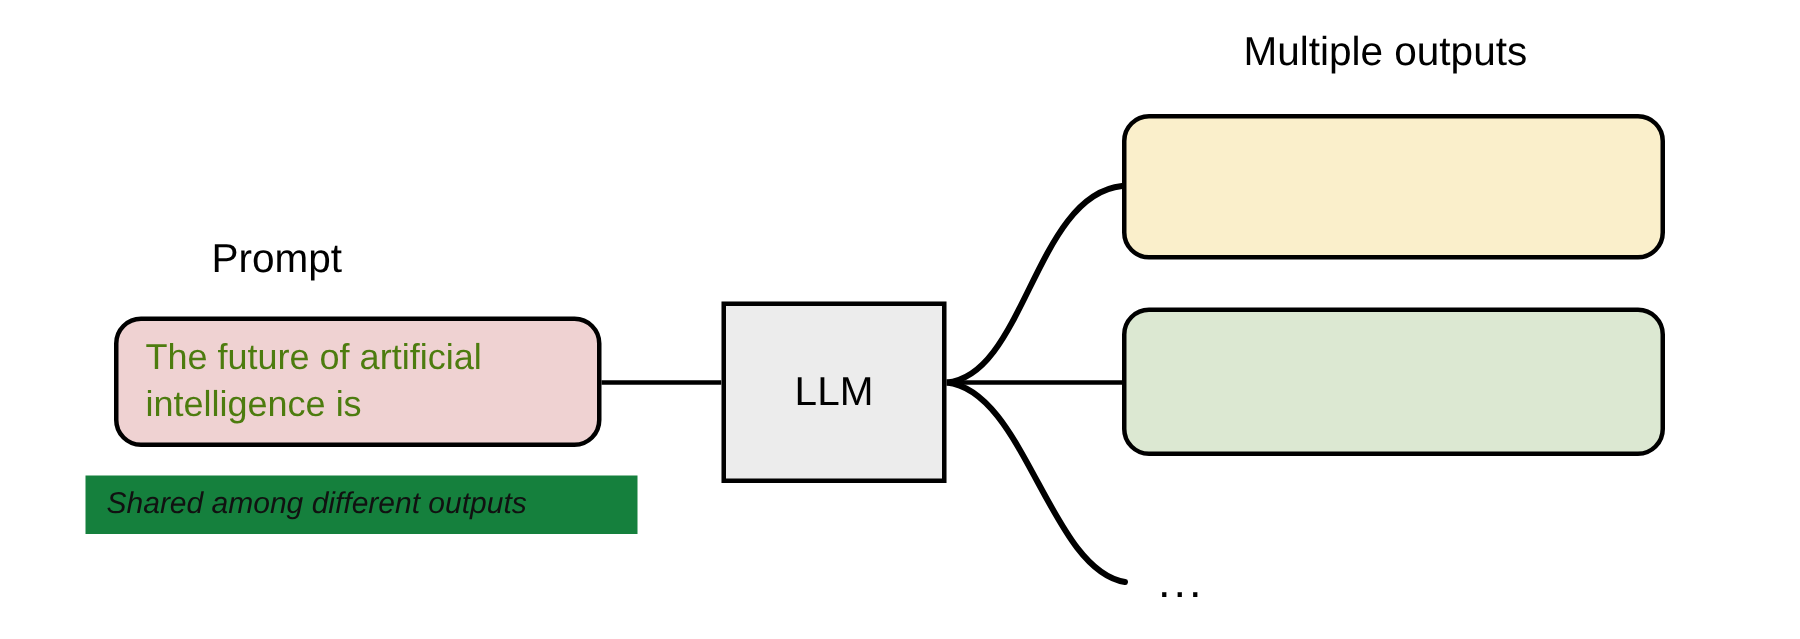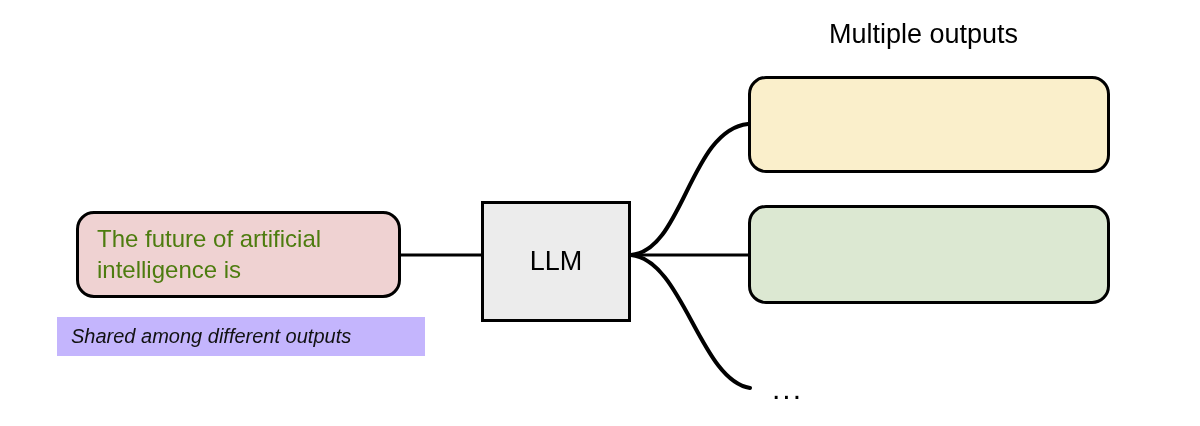--- a/index.html
+++ b/index.html
@@ -81,21 +81,21 @@
     top: 205px;
     height: 99px;
     background: #dce8d2;
   }
   .caption-band {
     position: absolute;
     left: 57px;
     top: 317px;
     width: 368px;
     height: 39px;
-    background: #c4b5fd;
+    background: #15803d;
     display: flex;
     align-items: center;
     padding-left: 14px;
     box-sizing: border-box;
   }
   .caption-text {
     font-size: 20px;
     font-style: italic;
     color: #111;
     white-space: nowrap;
@@ -128,20 +128,21 @@
 
     <path d="M 401 255 L 481 255" fill="none" stroke="#000000" stroke-width="3"></path>
 
     <path d="M 631 255 C 683 251, 690 130, 748 124" fill="none" stroke="#000000" stroke-width="4" stroke-linecap="round"></path>
 
     <path d="M 631 255 L 748 255" fill="none" stroke="#000000" stroke-width="3"></path>
 
     <path d="M 631 255 C 683 260, 700 380, 750 388" fill="none" stroke="#000000" stroke-width="4" stroke-linecap="round"></path>
   </svg>
 
+  <div class="label label-prompt">Prompt</div>
 
   <div class="label label-outputs">Multiple outputs</div>
 
   <div class="node node-rounded prompt-box">
     <div class="prompt-text">The future of artificial intelligence is</div>
   </div>
 
   <div class="node llm-box">
     <div class="llm-text">LLM</div>
   </div>

